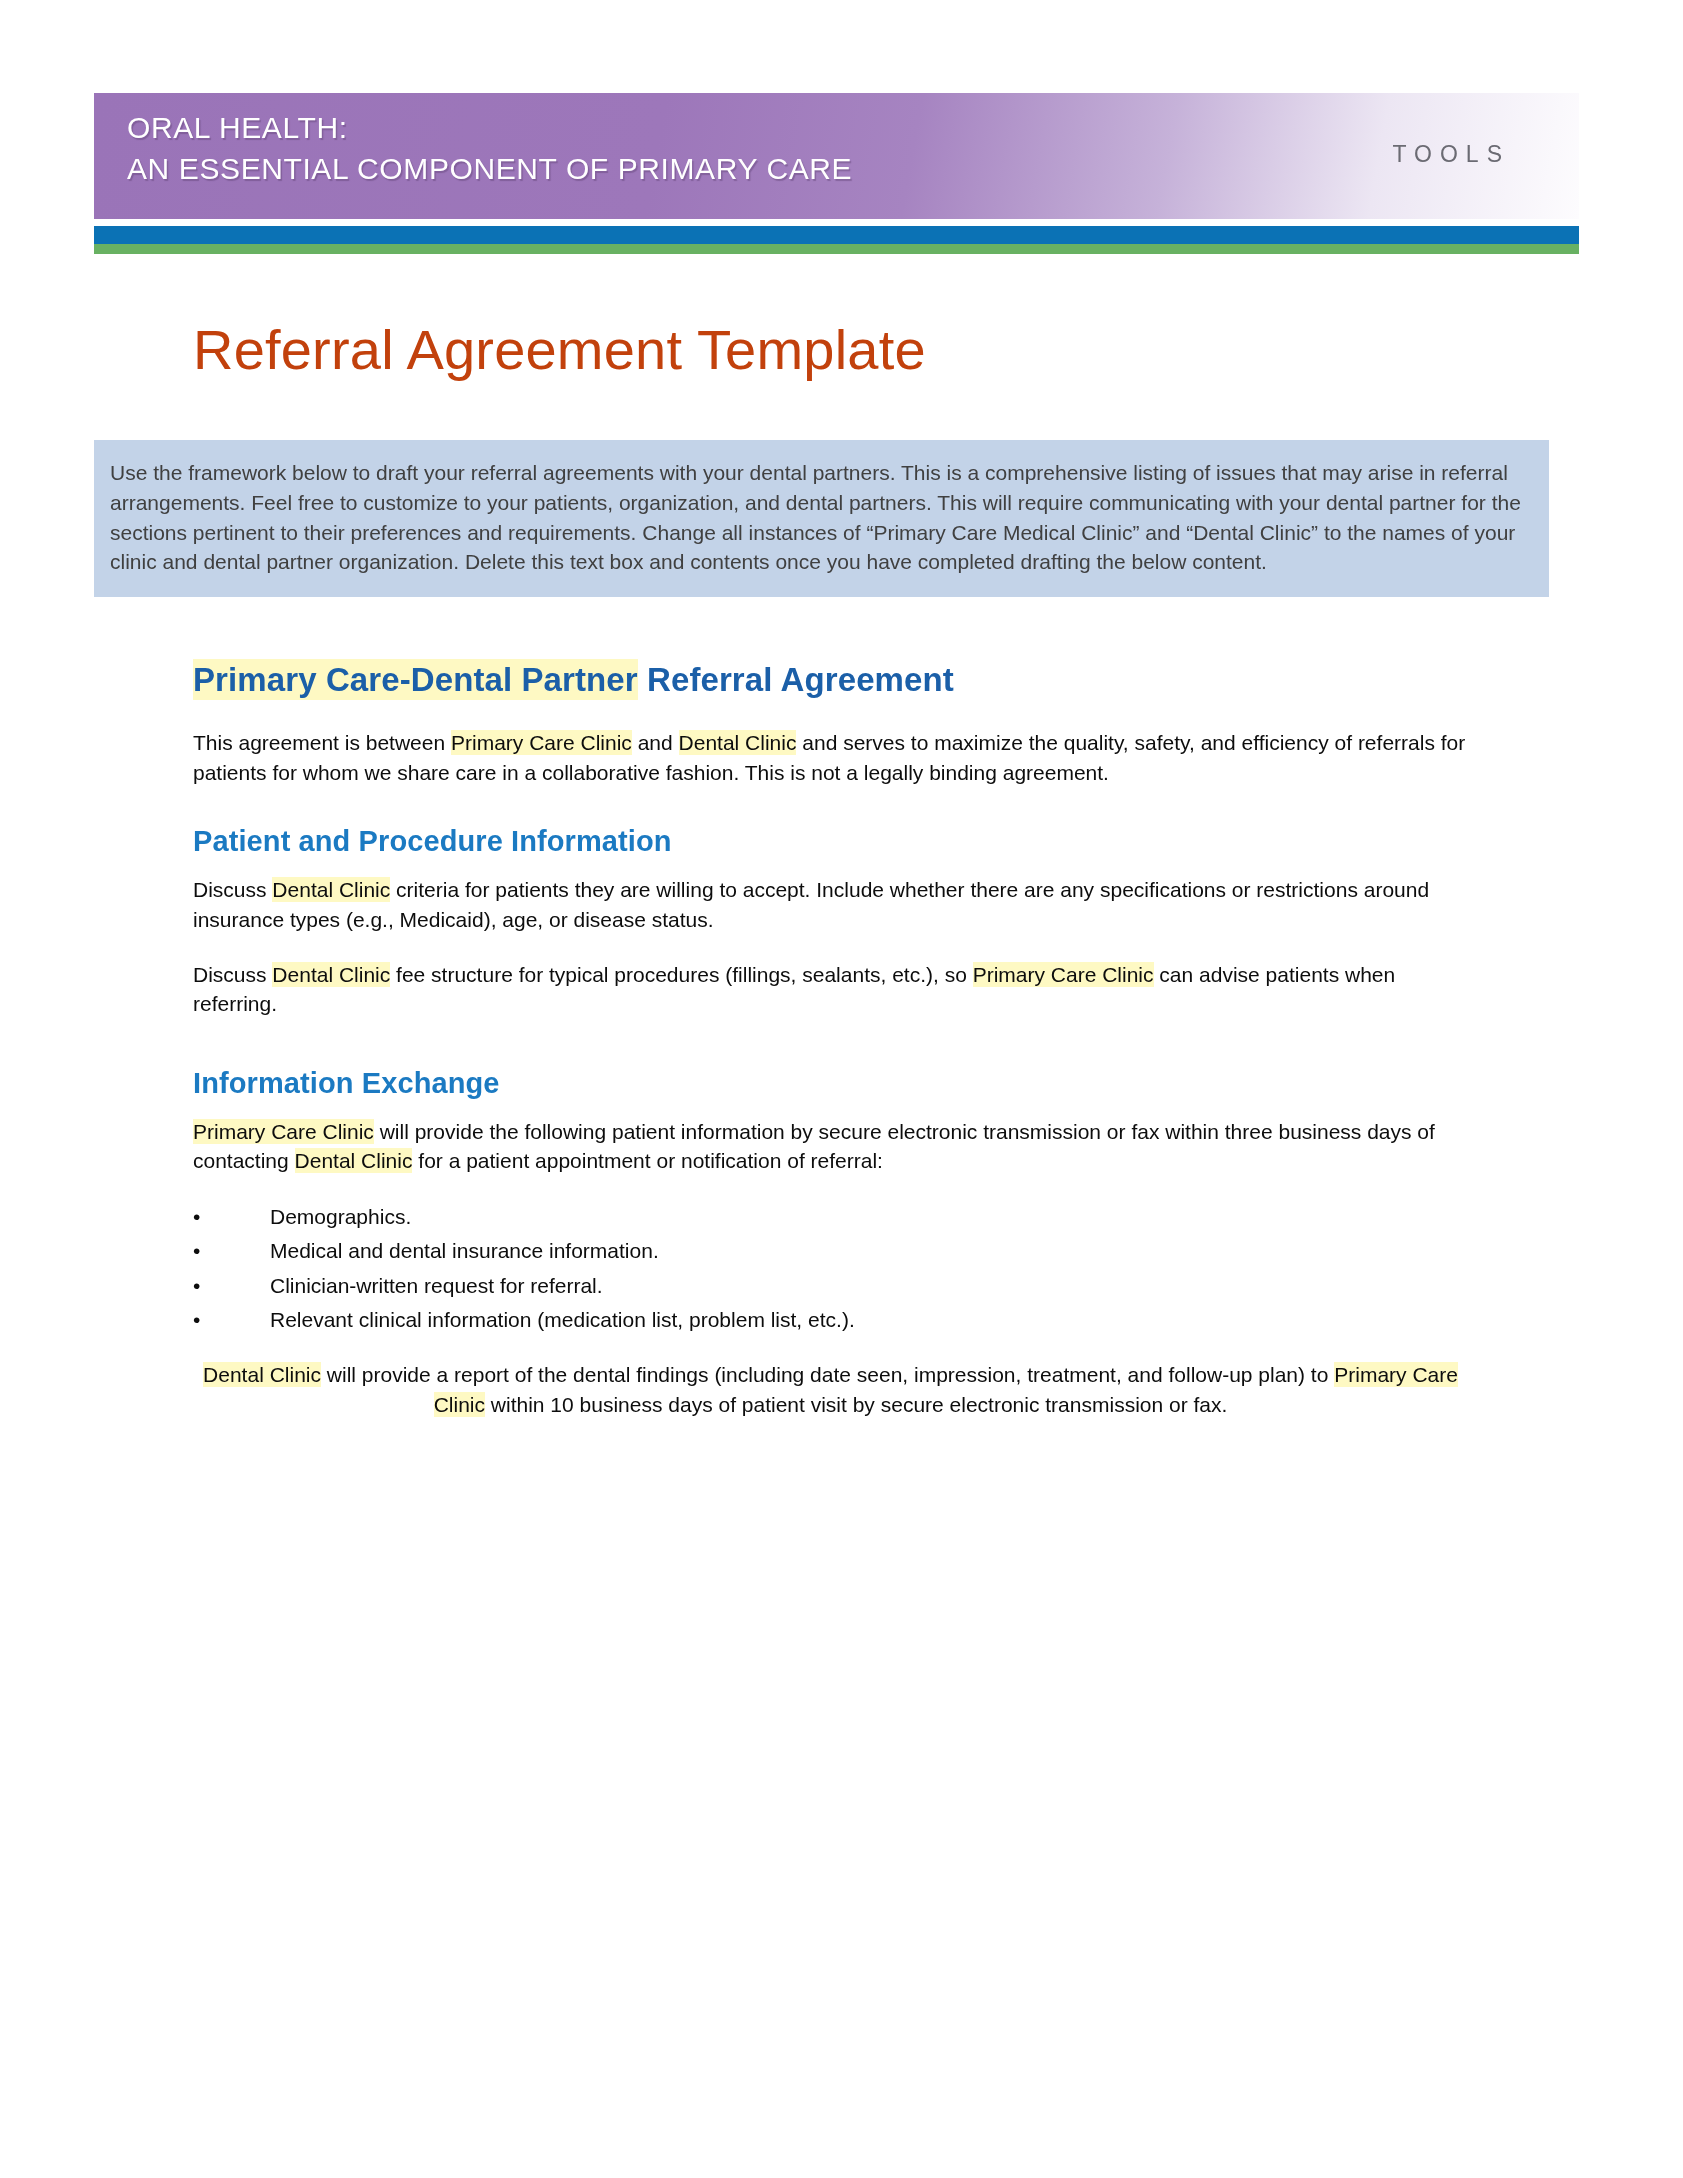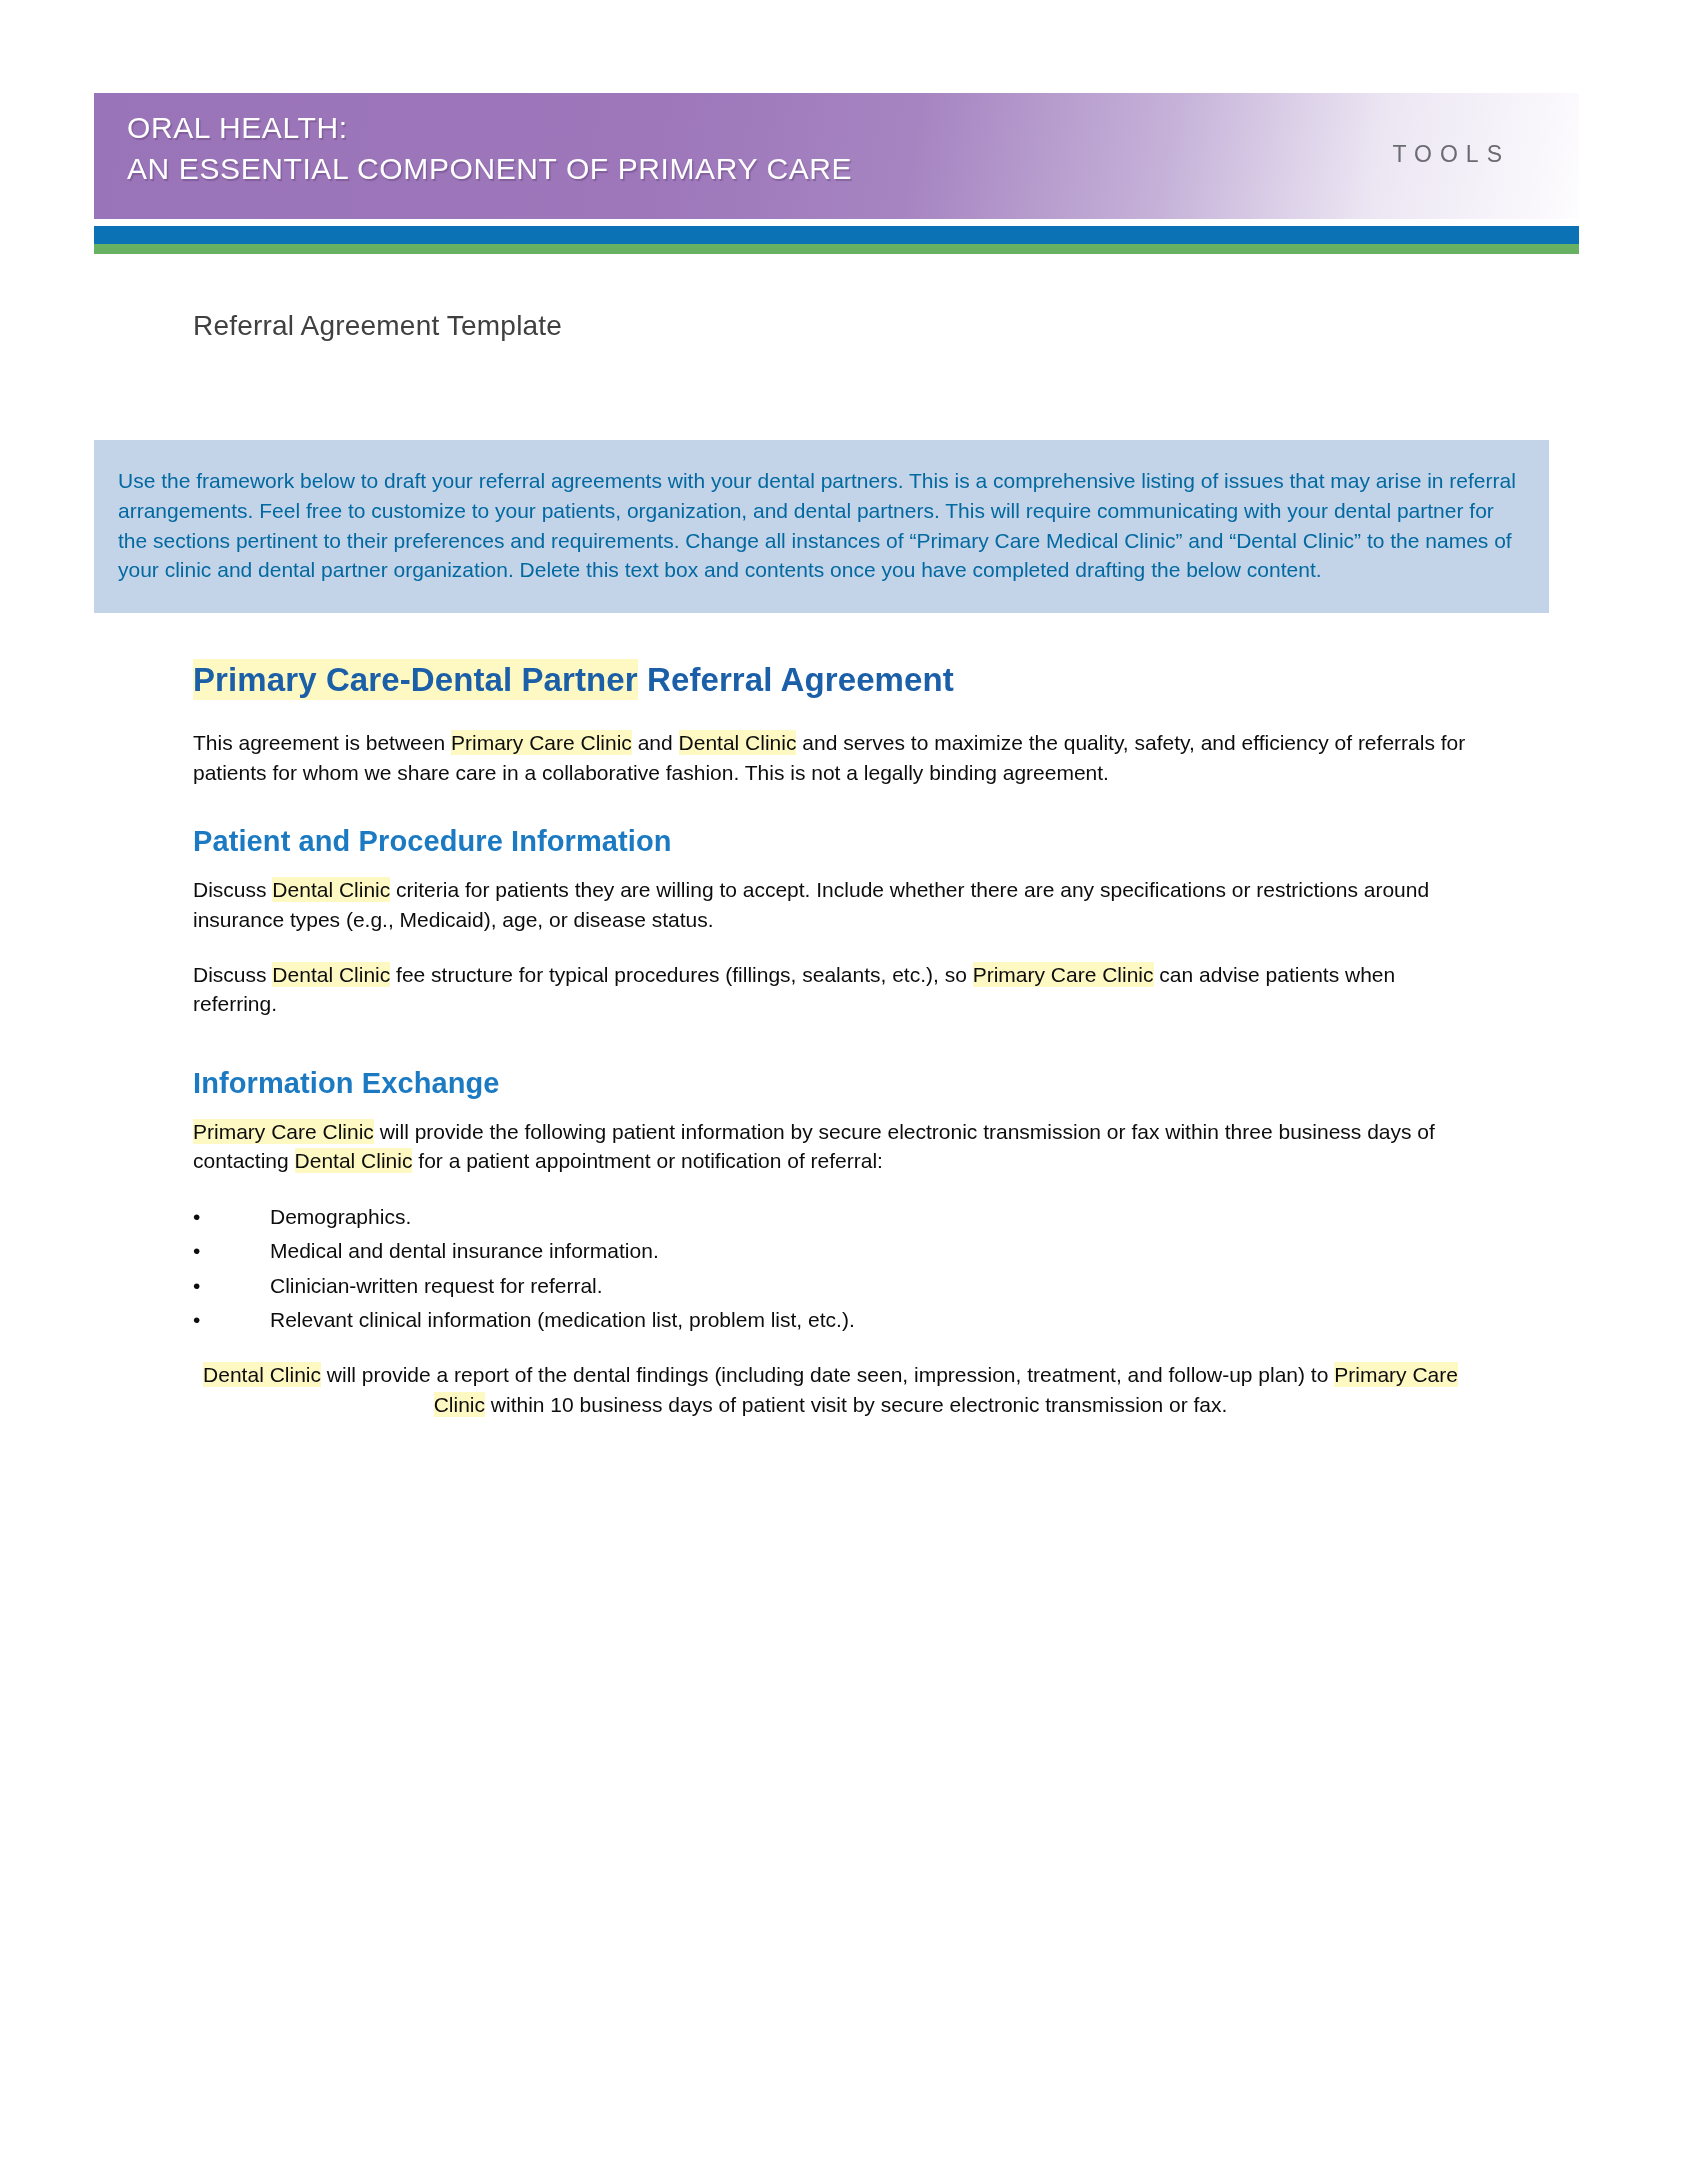--- a/index.html
+++ b/index.html
@@ -74,42 +74,42 @@
   }
   .rule-green {
     height: 10px;
     background: #68b162;
   }
 
   
   .doc-title {
     position: absolute;
     left: 193px;
-    top: 310px;
-    font-size: 28px;
-    color: #404040;
+    top: 317px;
+    font-size: 56px;
+    color: #c2410c;
     font-weight: 400;
     letter-spacing: 0.2px;
   }
 
   
   .callout {
     position: absolute;
     left: 94px;
     top: 440px;
     width: 1455px;
     background: #c3d3e8;
     box-sizing: border-box;
     padding: 18px 22px 20px 16px;
   }
   .callout p {
-    margin: 8px;
+    margin: 0;
     font-size: 21px;
     line-height: 1.42;
-    color: #0369a1;
+    color: #404040;
   }
 
   
   .content {
     position: absolute;
     left: 193px;
     top: 659px;
     width: 1287px;
   }
 

